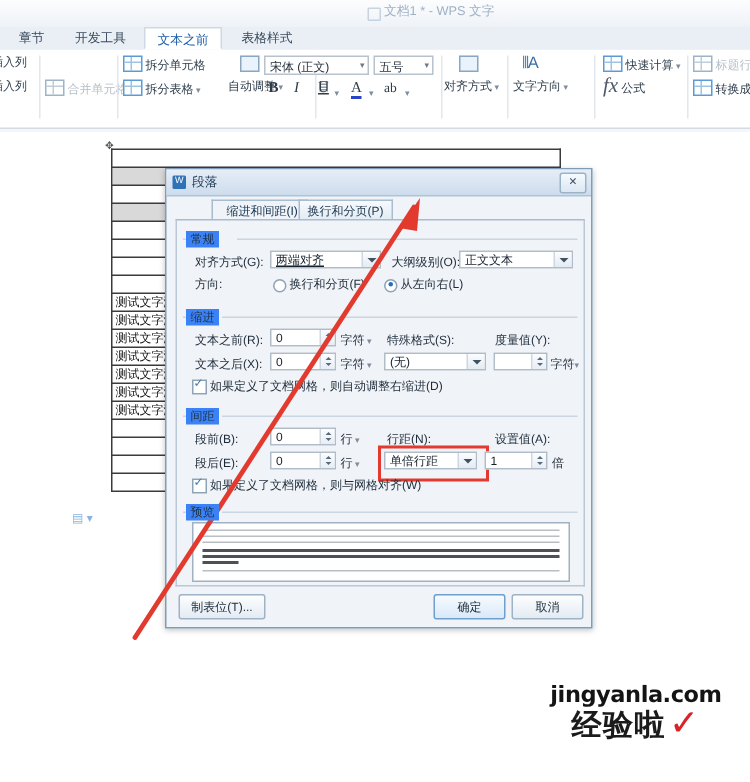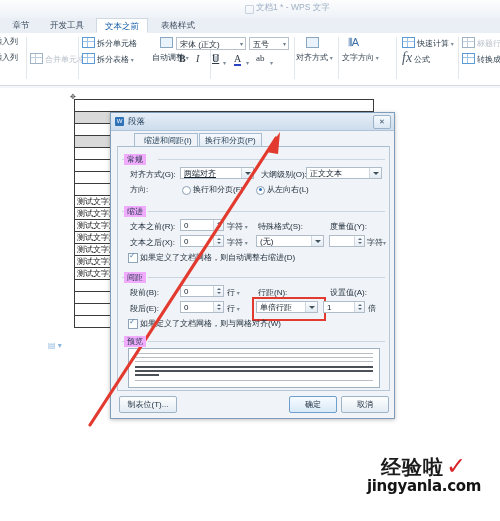--- a/index.html
+++ b/index.html
@@ -79,21 +79,21 @@
   
   #dlg-tabs{position:absolute;left:6px;top:20px;width:271px;height:14px;}
   .dtab{position:absolute;top:0;height:14px;line-height:14px;font-size:8px;padding:0 5px;
     border:1px solid #a8bccf;border-bottom:none;background:linear-gradient(#f7fafd,#e2ebf4);
     color:#223b52;cursor:default;white-space:nowrap;box-sizing:border-box;}
   .dtab.active{background:#f0f3f7;color:#10304d;}
   #dlg-body{position:absolute;left:6px;top:33px;width:271px;height:243px;
     background:#f0f3f7;border:1px solid #b9c8d6;border-top:1px solid #a8bccf;}
 
   .sect{position:absolute;left:0;width:100%;}
-  .sect-title{position:absolute;left:6px;top:-1px;font-size:8px;color:#1d3247;background:#f0abfc;
+  .sect-title{position:absolute;left:6px;top:-1px;font-size:8px;color:#1d3247;background:#3b82f6;
     padding:0 3px;z-index:2;}
   .sect-rule{position:absolute;left:4px;right:4px;top:4px;height:1px;background:#c9d5e0;}
   .sect-rule-l{position:absolute;left:4px;top:4px;width:4px;height:1px;background:#c9d5e0;}
 
   .lbl{position:absolute;font-size:8px;color:#1d2b39;white-space:nowrap;}
   .spin{position:absolute;height:12px;border:1px solid #b0bdc9;background:#fff;box-sizing:border-box;
     font-size:8px;color:#14202c;line-height:12px;padding-left:3px;}
   .spin .sp-btns{position:absolute;right:0;top:0;width:9px;height:10px;border-left:1px solid #cfd8e1;
     background:linear-gradient(#fbfdff,#e8eef5);}
   .spin .sp-btns:before{content:"";position:absolute;left:2.5px;top:2px;
@@ -323,21 +323,21 @@
 
 <div id="dialog">
 
   <div id="dlg-title">
     <div id="dlg-icon">W</div>
     <div id="dlg-title-text">段落</div>
     <div id="dlg-close">✕</div>
   </div>
 
   <div id="dlg-tabs">
-    <div class="dtab active" style="left:17px;padding-left:9px;">缩进和间距(I)</div>
+    <div class="dtab active" style="left:24px;padding-left:9px;">缩进和间距(I)</div>
     <div class="dtab" style="left:82px;">换行和分页(P)</div>
   </div>
 
   <div id="dlg-body">
 
     <div class="sect" style="top:8px;height:44px;">
       <div class="sect-title">常规</div>
       <div class="sect-rule" style="left:40px;"></div>
       <div class="sect-rule-l"></div>
 
@@ -450,17 +450,17 @@
   <div class="dbtn primary" style="left:178px;top:283px;width:46px;">确定</div>
   <div class="dbtn" style="left:230px;top:283px;width:46px;">取消</div>
 </div>
 
 <svg id="annot-arrow" viewBox="0 0 260 300">
   <line x1="10" y1="295" x2="196" y2="8" stroke="#e23a2e" stroke-width="3.2" stroke-linecap="round"></line>
   <polygon points="200,2 186,22 198,24" fill="#e23a2e"></polygon>
 </svg>
 
 <div id="watermark">
+  <div id="wm-url">jingyanla.com</div>
   <div id="wm-cn">
     <span>经验啦</span><span id="wm-check">✓</span>
   </div>
-  <div id="wm-url">jingyanla.com</div>
 </div>
 
 </body></html>

